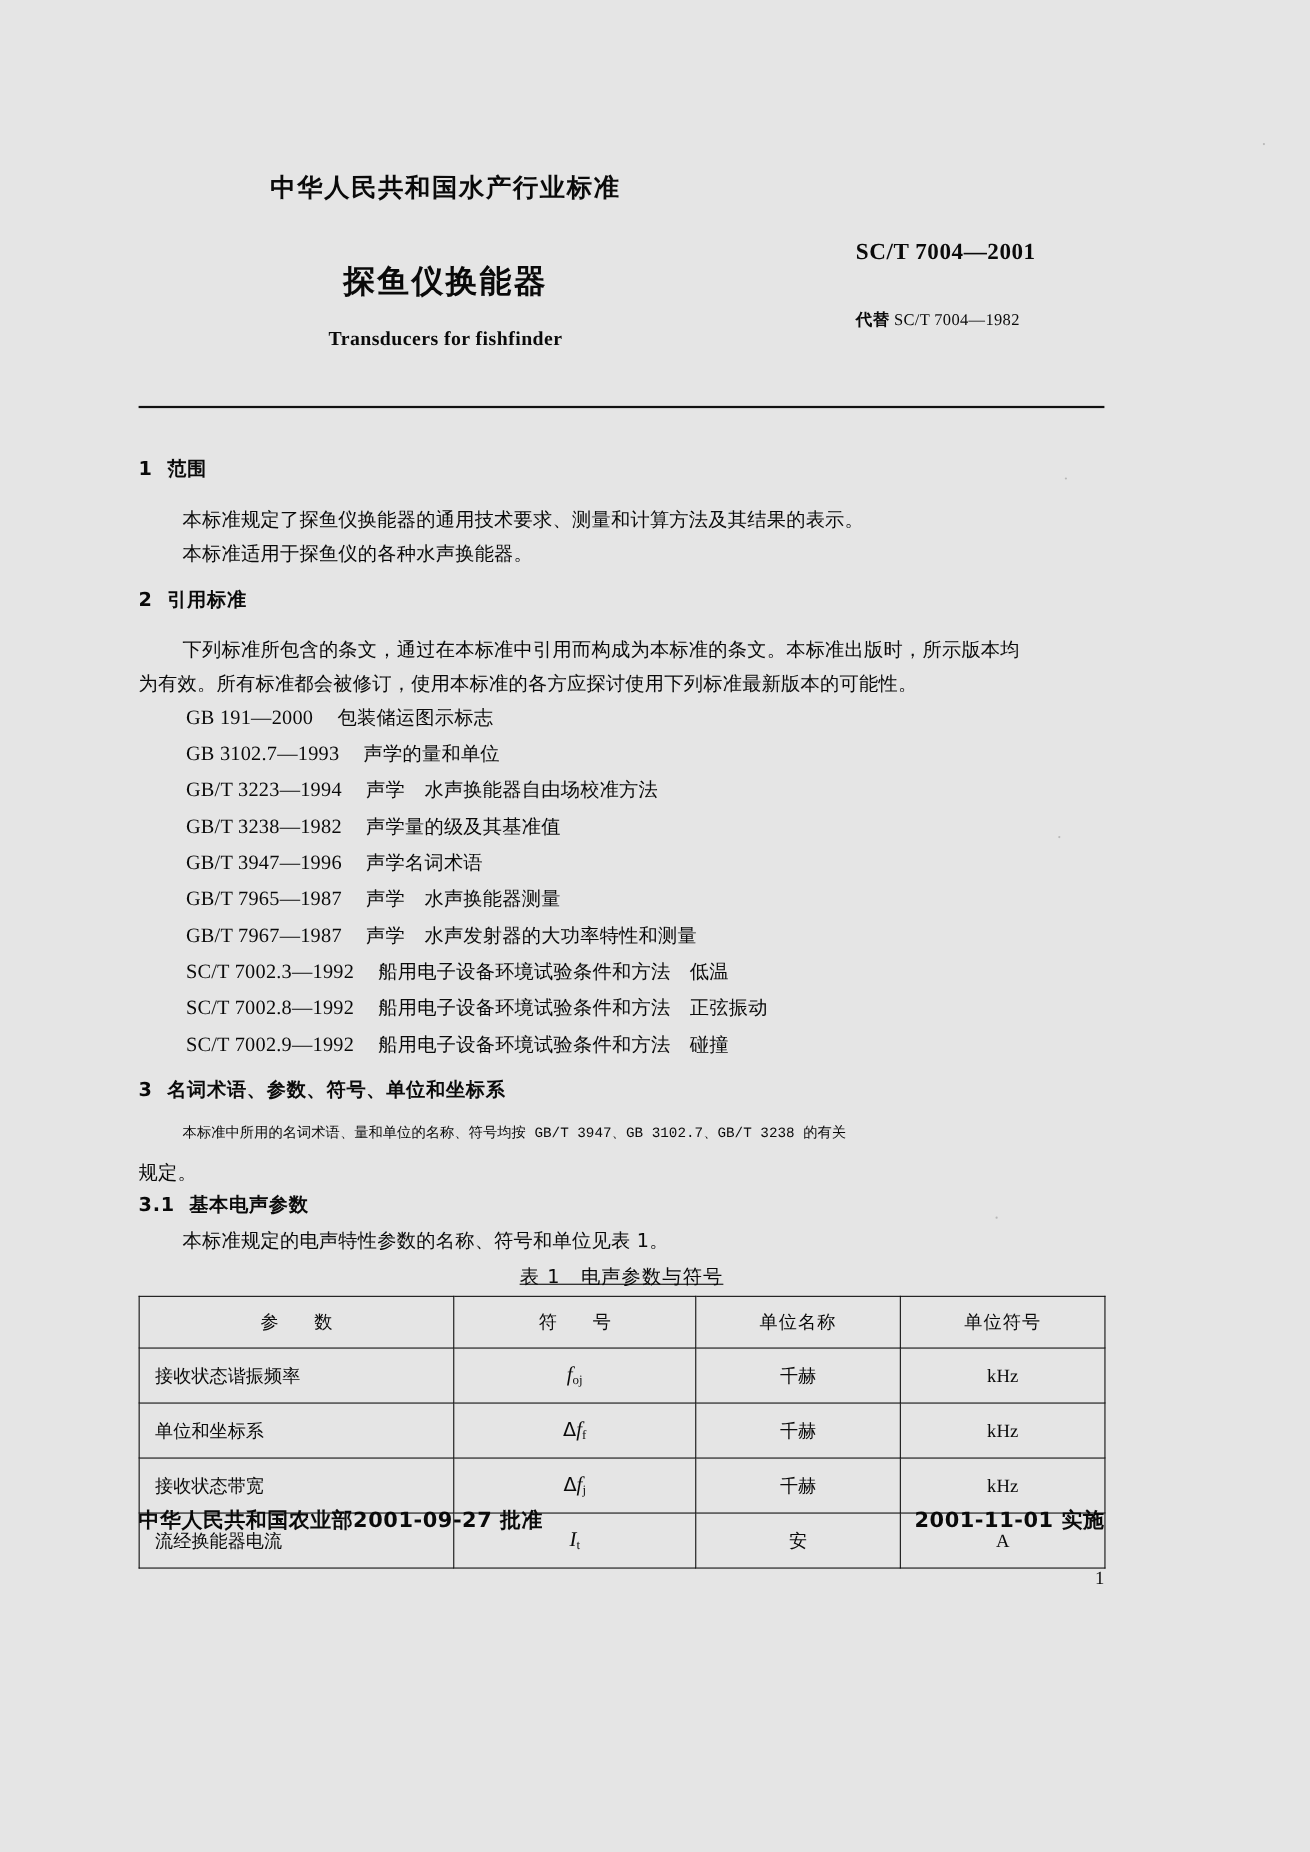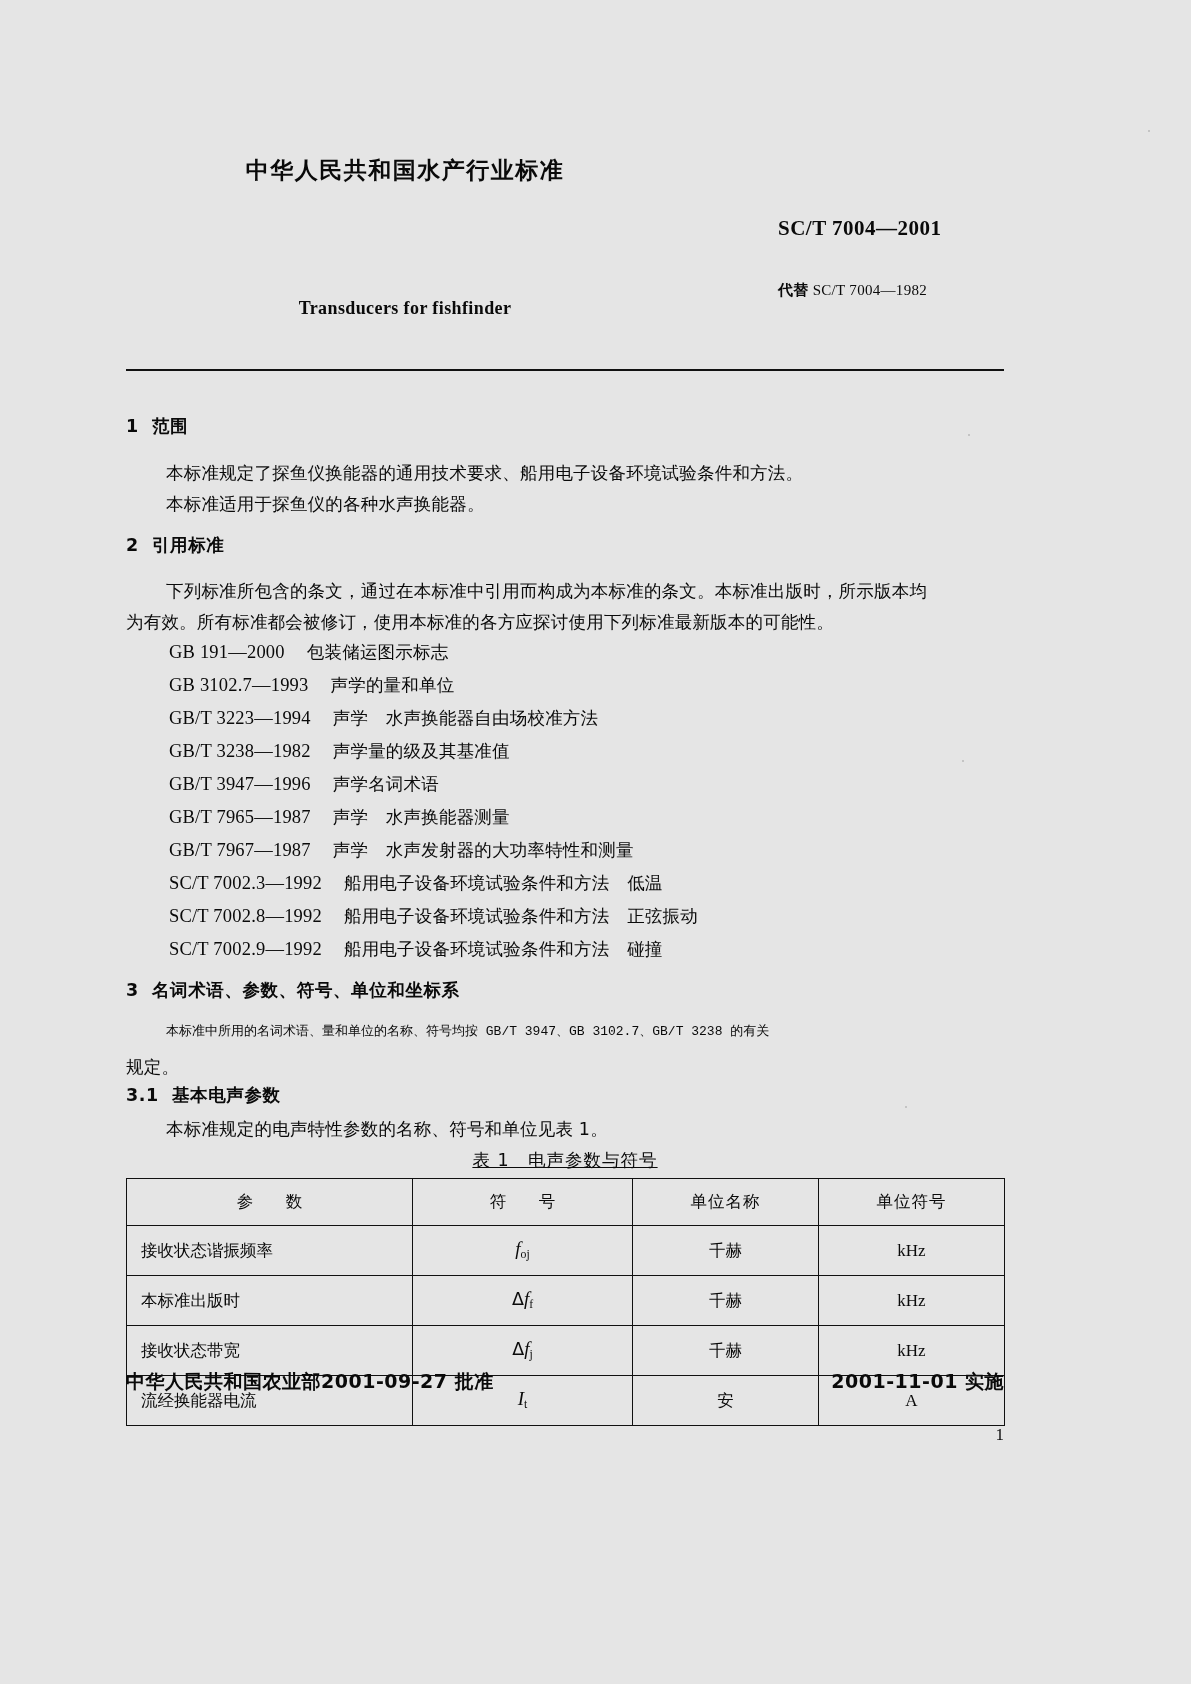--- a/index.html
+++ b/index.html
@@ -227,33 +227,34 @@
 <body>
 
 <div class="page">
 
   <div class="speck" style="left:1148px; top:130px;"></div>
   <div class="speck" style="left:968px; top:434px;"></div>
   <div class="speck" style="left:962px; top:760px;"></div>
   <div class="speck" style="left:905px; top:1106px;"></div>
 
   <div class="hdr-org">中华人民共和国水产行业标准</div>
+  <div class="hdr-title">探鱼仪换能器</div>
   <div class="hdr-subtitle">Transducers for fishfinder</div>
 
   <div class="hdr-stdno">SC/T 7004—2001</div>
   <div class="hdr-replaces"><span class="cn">代替</span> <span>SC/T 7004—1982</span></div>
 
   <div class="rule"></div>
 
   <div class="content">
 
     <div class="abs sec-head" style="top:414px;">
       <span class="sec-num">1</span><span>范围</span>
     </div>
-    <div class="abs para indent" style="top:458px;">本标准规定了探鱼仪换能器的通用技术要求、船用电子设备环境试验条件和方法。</div>
+    <div class="abs para indent" style="top:458px;">本标准规定了探鱼仪换能器的通用技术要求、测量和计算方法及其结果的表示。</div>
     <div class="abs para indent" style="top:489px;">本标准适用于探鱼仪的各种水声换能器。</div>
 
     <div class="abs sec-head" style="top:533px;">
       <span class="sec-num">2</span><span>引用标准</span>
     </div>
     <div class="abs para indent" style="top:576px;">下列标准所包含的条文，通过在本标准中引用而构成为本标准的条文。本标准出版时，所示版本均</div>
     <div class="abs para" style="top:607px;">为有效。所有标准都会被修订，使用本标准的各方应探讨使用下列标准最新版本的可能性。</div>
 
     <div class="abs ref-line" style="top:640px;">
       <span class="ref-code">GB 191—2000</span><span style="display:inline-block;width:22px;"></span><span class="cn">包装储运图示标志</span>
@@ -318,21 +319,21 @@
 
 
         <tr>
           <td>接收状态谐振频率</td>
           <td class="sym"><span class="delta"></span><span class="ital">f</span><span class="sub">oj</span></td>
           <td class="unitcn">千赫</td>
           <td class="unit">kHz</td>
         </tr>
 
         <tr>
-          <td>本标准出版时</td>
+          <td>单位和坐标系</td>
           <td class="sym"><span class="delta">Δ</span><span class="ital">f</span><span class="sub">f</span></td>
           <td class="unitcn">千赫</td>
           <td class="unit">kHz</td>
         </tr>
 
         <tr>
           <td>接收状态带宽</td>
           <td class="sym"><span class="delta">Δ</span><span class="ital">f</span><span class="sub">j</span></td>
           <td class="unitcn">千赫</td>
           <td class="unit">kHz</td>

